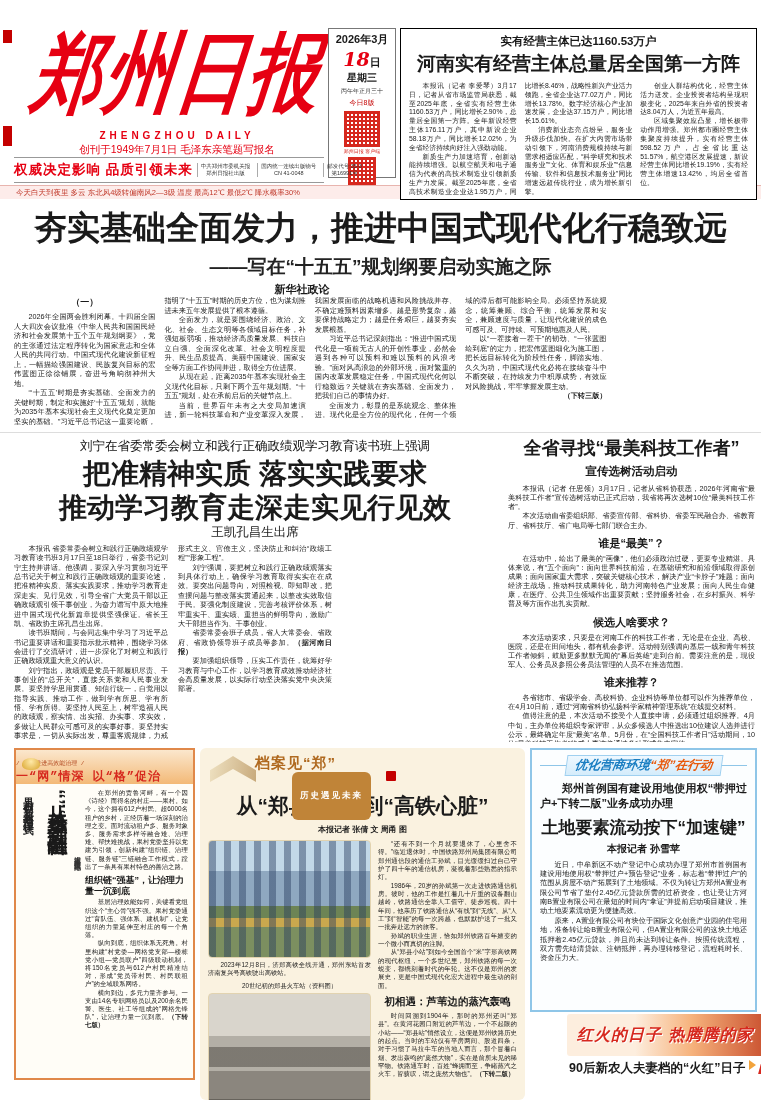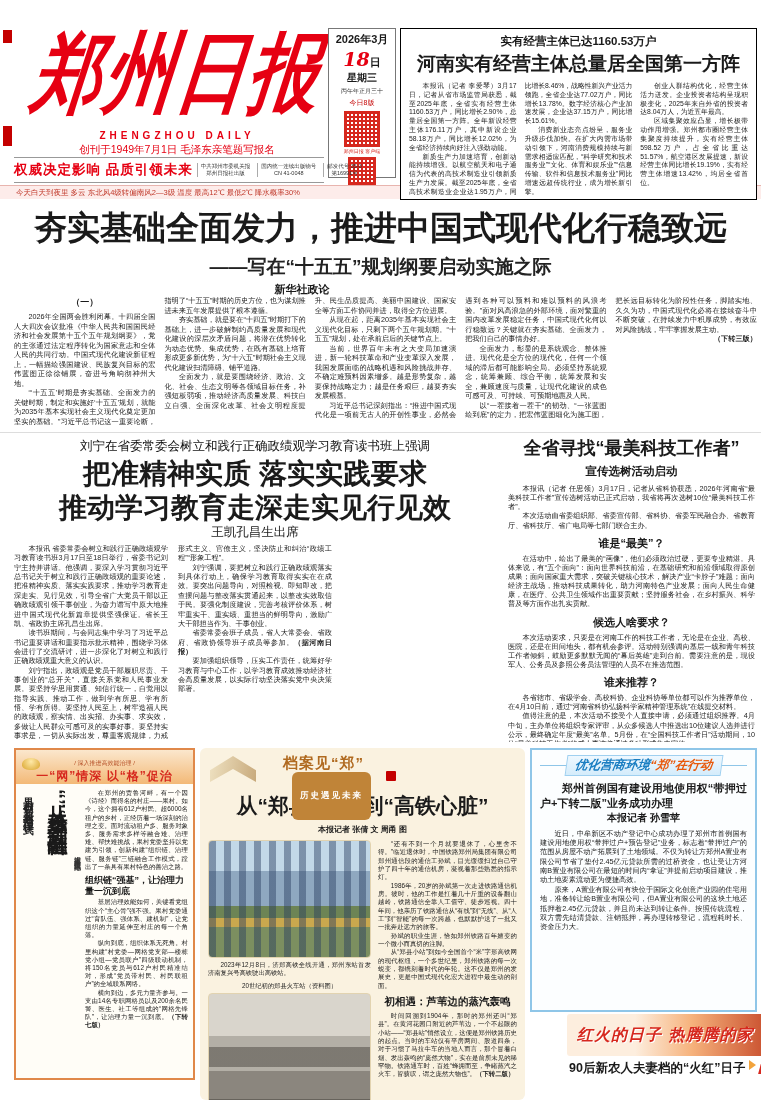--- a/index.html
+++ b/index.html
@@ -72,39 +72,39 @@
 
   
   .sci { left:506px; top:436px; width:251px; height:306px; overflow:hidden; padding:0 2px; }
   .sci-h { text-align:center; font-size:18px; font-weight:bold; }
   .sci-sub { text-align:center; font-size:11.5px; font-weight:bold; margin:4px 0 5px; }
   .sci .b { font-size:7.2px; line-height:1.27; }
   .sci-sec { text-align:center; font-size:11px; font-weight:bold; margin:6px 0 3px; }
 
   
   .vbox { left:14px; top:748px; width:181px; height:332px; border:2px solid #e0884a; background:#fffdf7; }
-  .v-banner { height:34px; background:linear-gradient(180deg,#fbe7cd,#f3b977); position:relative; text-align:center; padding-top:9px; overflow:hidden; }
+  .v-banner { height:34px; background:linear-gradient(180deg,#fbe7cd,#f3b977); position:relative; padding-top:9px; overflow:hidden;font-family:Liberation Mono, monospace; }
   .v-pre { font-size:6px; color:#b34a22; }
   .v-main { font-size:12px; font-weight:bold; color:#d6281e; letter-spacing:1px; }
   .ingot { position:absolute; left:6px; top:8px; width:18px; height:12px;
     background:radial-gradient(circle at 50% 30%, #ffe9a8, #d9a42c); border-radius:50% 50% 40% 40%; }
   .v-body { display:flex; padding:5px 5px 4px; height:292px; overflow:hidden; }
   .v-side { writing-mode:vertical-rl; font-size:10.5px; font-weight:bold; letter-spacing:3px; width:15px; color:#222; }
   .v-head { writing-mode:vertical-rl; font-size:20px; font-weight:bold; width:30px; line-height:1.02; margin:0 2px; }
   .v-by { writing-mode:vertical-rl; font-size:7px; width:12px; margin-top:62px; color:#333; }
   .v-text { flex:1; padding-left:3px; }
   .v-text .b { font-size:6.4px; line-height:1.28; }
   .v-sec { font-size:9px; font-weight:bold; margin:4px 0 2px; line-height:1.2; }
 
   
   .abox { left:200px; top:748px; width:325px; height:352px; background:#faf2e0; border-radius:6px; padding:6px 8px; overflow:hidden; }
   .a-banner { height:34px; position:relative; }
   .book-icon { position:absolute; left:2px; top:2px; width:46px; height:26px;
     background:linear-gradient(100deg,#efe2c2,#c8aa7c); clip-path:polygon(0 55%,50% 0,100% 55%,100% 100%,50% 50%,0 100%); }
-  .a-title { position:absolute; left:75px; top:0; font-size:15px; font-weight:bold; color:#b06a20; letter-spacing:1px; }
+  .a-title { position:absolute; left:47px; top:0; font-size:15px; font-weight:bold; color:#b06a20; letter-spacing:1px; }
   .a-subrib { position:absolute; left:84px; top:18px; background:#c08438; color:#fff; font-size:8.5px; font-weight:bold; padding:18px 8px; border-radius:6px; letter-spacing:2px; }
   .a-seal { position:absolute; left:178px; top:17px; width:10px; height:10px; background:#c40000; border-radius:1px; }
   .a-head { text-align:center; font-size:21px; font-weight:bold; margin-top:4px; white-space:nowrap; }
   .a-by { text-align:center; font-size:8px; font-weight:bold; margin:4px 0 5px; }
   .a-flex { display:flex; gap:7px; }
   .a-left { width:163px; }
   .photo { border-radius:4px; border:1px solid #e2d3b0; }
   .photo1 { height:118px;
     background:
       repeating-linear-gradient(90deg, rgba(40,60,95,.45) 0 7px, rgba(0,0,0,0) 7px 15px),
@@ -197,21 +197,20 @@
   </div>
 </div>
 
 <div class="abs lead-headline">夯实基础全面发力，推进中国式现代化行稳致远</div>
 <div class="abs lead-sub">——写在“十五五”规划纲要启动实施之际</div>
 <div class="abs lead-byline">新华社政论</div>
 <div class="abs lead-cols">
   <div class="sec-mark">（一）</div>
   <p class="b">2026年全国两会胜利闭幕。十四届全国人大四次会议批准《中华人民共和国国民经济和社会发展第十五个五年规划纲要》，党的主张通过法定程序转化为国家意志和全体人民的共同行动。中国式现代化建设新征程上，一幅描绘强国建设、民族复兴目标的宏伟蓝图正徐徐铺展，奋进号角响彻神州大地。</p>
   <p class="b">“‘十五五’时期是夯实基础、全面发力的关键时期，制定和实施好‘十五五’规划，就能为2035年基本实现社会主义现代化奠定更加坚实的基础。”习近平总书记这一重要论断，指明了“十五五”时期的历史方位，也为谋划推进未来五年发展提供了根本遵循。</p>
-  <p class="b">夯实基础，就是要在“十四五”时期打下的基础上，进一步破解制约高质量发展和现代化建设的深层次矛盾问题，将潜在优势转化为动态优势、集成优势，在既有基础上培育形成更多新优势，为“十六五”时期社会主义现代化建设扫清障碍、铺平道路。</p>
   <p class="b">全面发力，就是要围绕经济、政治、文化、社会、生态文明等各领域目标任务，补强短板弱项，推动经济高质量发展、科技自立自强、全面深化改革、社会文明程度提升、民生品质提高、美丽中国建设、国家安全等方面工作协同并进，取得全方位进展。</p>
   <p class="b">从现在起，距离2035年基本实现社会主义现代化目标，只剩下两个五年规划期。“十五五”规划，处在承前启后的关键节点上。</p>
   <p class="b">当前，世界百年未有之大变局加速演进，新一轮科技革命和产业变革深入发展，我国发展面临的战略机遇和风险挑战并存、不确定难预料因素增多。越是形势复杂，越要保持战略定力；越是任务艰巨，越要夯实发展根基。</p>
   <p class="b">习近平总书记深刻指出：“推进中国式现代化是一项前无古人的开创性事业，必然会遇到各种可以预料和难以预料的风浪考验。”面对风高浪急的外部环境，面对繁重的国内改革发展稳定任务，中国式现代化何以行稳致远？关键就在夯实基础、全面发力，把我们自己的事情办好。</p>
   <p class="b">全面发力，彰显的是系统观念、整体推进。现代化是全方位的现代化，任何一个领域的滞后都可能影响全局。必须坚持系统观念，统筹兼顾、综合平衡，统筹发展和安全，兼顾速度与质量，让现代化建设的成色可感可及、可持续、可预期地惠及人民。</p>
   <p class="b">以“一茬接着一茬干”的韧劲、“一张蓝图绘到底”的定力，把宏伟蓝图细化为施工图，把长远目标转化为阶段性任务，脚踏实地、久久为功，中国式现代化必将在接续奋斗中不断突破，在持续发力中积厚成势，有效应对风险挑战，牢牢掌握发展主动。</p>
   <p class="b jump">（下转三版）</p>
 </div>
 
 <div class="abs hr1"></div>
@@ -290,20 +289,21 @@
   </div>
 </div>
 
 <div class="abs lbox">
   <div class="l-banner">
     <div class="flagline"></div>
     <div class="flag"><span class="c1">优化营商环境</span><span class="c2">“郑”在行动</span></div>
     <div class="flagline"></div>
   </div>
   <div class="l-kicker">郑州首例国有建设用地使用权“带押过户+下转二版”业务成功办理</div>
+  <div class="l-head">土地要素流动按下“加速键”</div>
   <div class="l-by">本报记者 孙雪苹</div>
   <p class="b">近日，中牟新区不动产登记中心成功办理了郑州市首例国有建设用地使用权“带押过户+预告登记”业务，标志着“带押过户”的范围从房屋不动产拓展到了土地领域。不仅为转让方郑州A置业有限公司节省了垫付2.45亿元贷款所需的过桥资金，也让受让方河南B置业有限公司在最短的时间内“拿证”并提前启动项目建设，推动土地要素流动更为便捷高效。</p>
   <p class="b">原来，A置业有限公司有块位于国际文化创意产业园的住宅用地，准备转让给B置业有限公司，但A置业有限公司的这块土地还抵押着2.45亿元贷款，并且尚未达到转让条件。按照传统流程，双方需先结清贷款、注销抵押，再办理转移登记，流程耗时长、资金压力大。</p>
 </div>
 
 <div class="abs promo">
   <div class="p-banner">
     <span class="p-banner-text">红火的日子 热腾腾的家</span>
   </div>
   <div class="p-line">

